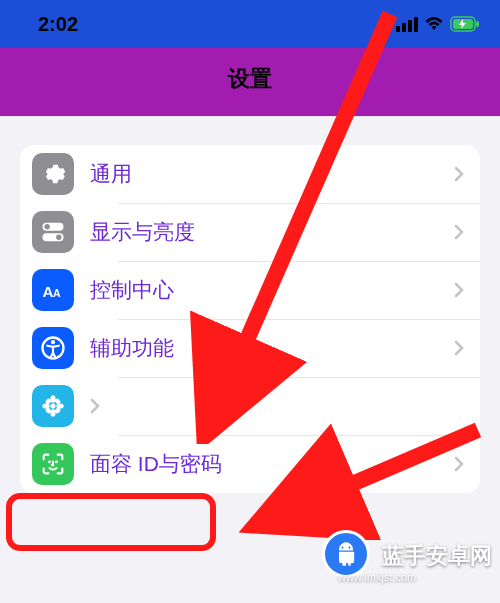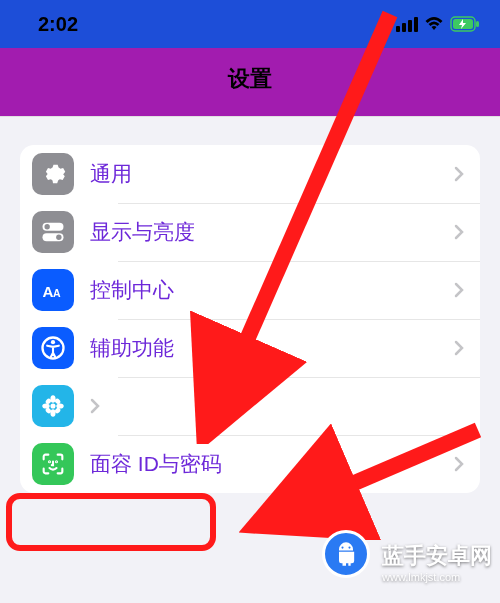--- a/index.html
+++ b/index.html
@@ -23,21 +23,21 @@
 .row-label { font-size: 21px; flex: 1; color: #6d28d9; }
 .chev { color: #c4c4c7; }
 
 .highlight-box { position: absolute; left: 6px; top: 493px; width: 210px; height: 58px; border: 6px solid #ff1a1a; border-radius: 14px; pointer-events: none; z-index: 10; }
 
 .arrow1 { position: absolute; left: 180px; top: 4px; width: 230px; height: 440px; z-index: 9; pointer-events: none; }
 .arrow2 { position: absolute; left: 238px; top: 420px; width: 250px; height: 120px; z-index: 9; pointer-events: none; }
 
 .watermark-badge { position: absolute; right: 130px; bottom: 25px; width: 48px; height: 48px; background: #2a7af3; border-radius: 50%; display: flex; align-items: center; justify-content: center; border: 3px solid #fff; z-index: 20; }
 .watermark-text { position: absolute; right: 8px; bottom: 20px; color: #fff; z-index: 20; text-align: left; text-shadow: 0 1px 3px rgba(0,0,0,0.5); }
-.wm-big { font-size: 22px; font-weight: 600; }
+.wm-big { font-size: 22px; font-weight: 600; margin-left: 44px; }
 .wm-small { font-size: 11px; opacity: 0.9; }
 </style>
 </head>
 <body>
 
 <div class="status-bar">
   <span class="time">2:02</span>
   <div class="status-icons">
     <span class="sig-bars">
         <span></span>

